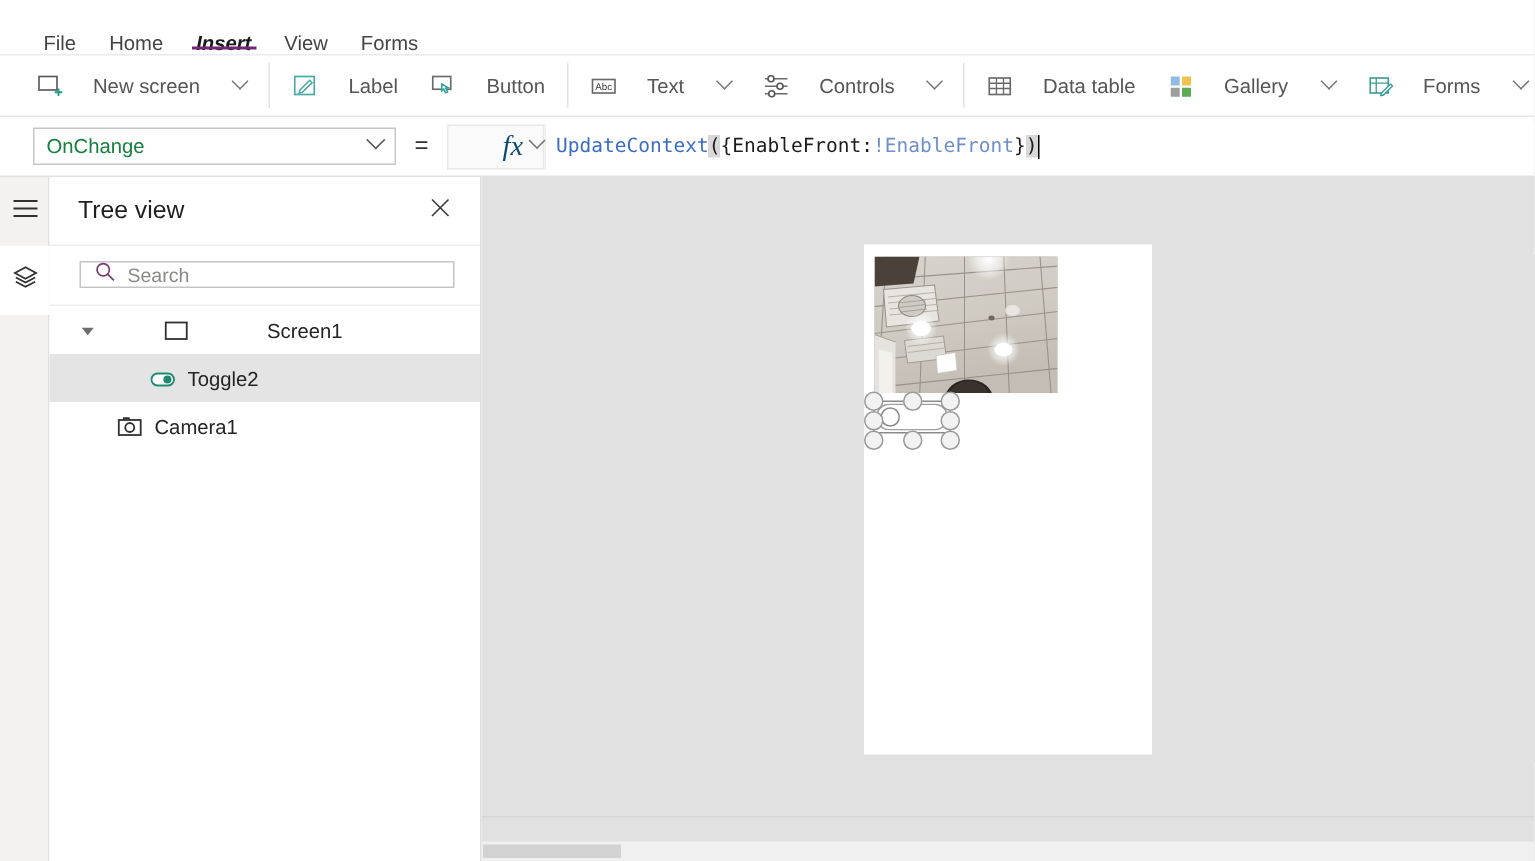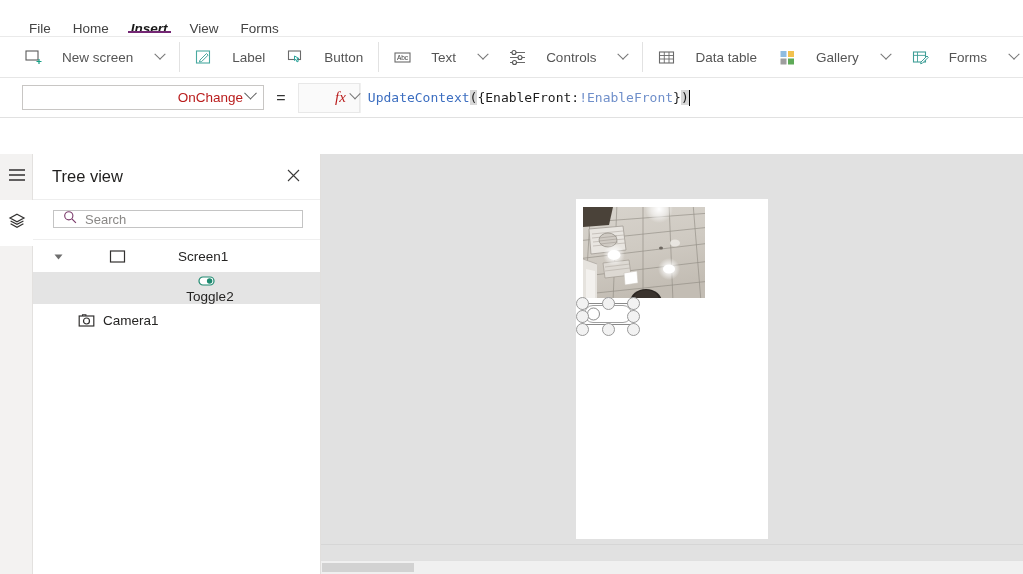--- a/index.html
+++ b/index.html
@@ -59,35 +59,35 @@
     height:40px;background:#ffffff;
     display:flex;align-items:center;
     border-bottom:1px solid #e1e1e1;
     box-sizing:border-box;padding-left:22px;
   }
   #prop-select{
     width:242px;height:25px;
     border:1px solid #c8c6c4;background:#fff;
     display:flex;align-items:center;
     padding:0 8px;box-sizing:border-box;
-    font-size:13.5px;color:#b91c1c;
-    cursor:pointer;justify-content:flex-end;
+    font-size:13.5px;color:#15803d;
+    cursor:pointer;justify-content:space-between;
   }
   #prop-select .caret{transform:rotate(45deg) translate(-3px,-3px);width:8px;height:8px;border-color:#5a5a5a;}
   #eq-sign{
     width:34px;text-align:center;
     font-size:16px;color:#333;user-select:none;
   }
   #fx-btn{
     height:30px;min-width:48px;
     border:1px solid #e8e8e8;background:#fafafa;
     display:flex;align-items:center;justify-content:center;gap:2px;
     cursor:pointer;box-sizing:border-box;
   }
-  #fx-btn .fx{font-family:"Liberation Serif","DejaVu Serif",serif;font-style:italic;font-size:15px;color:#b91c1c;margin-left:36px;}
+  #fx-btn .fx{font-family:"Liberation Serif","DejaVu Serif",serif;font-style:italic;font-size:19px;color:#0c4a6e;margin-left:36px;}
   #fx-btn .caret{transform:rotate(45deg) translate(-3px,-3px);width:7px;height:7px;}
   #formula-input{
     flex:1;height:30px;
     display:flex;align-items:center;
     font-family:"DejaVu Sans Mono","Liberation Mono",monospace;
     font-size:13px;padding-left:7px;
     background:#ffffff;white-space:pre;
     border-left:1px solid #f0f0f0;
     cursor:text;overflow:hidden;
   }
@@ -98,21 +98,20 @@
   .caret-bar{
     display:inline-block;width:1px;height:16px;
     background:#000;vertical-align:-3px;
     animation:blink 1s step-end infinite;
   }
   @keyframes blink{50%{opacity:0;}}
   
   #workspace{
     position:absolute;left:0;right:0;top:118px;bottom:0;
     display:flex;
-    margin-top:36px;
   }
   
   #rail{
     width:33px;flex:none;background:#f3f2f1;
     border-right:1px solid #e3e1df;
     box-sizing:border-box;
   }
   .rail-btn{
     width:33px;height:46px;
     display:flex;align-items:center;justify-content:center;
@@ -424,21 +423,21 @@
             </svg>
         </span>
         <span class="tw-ico">
           <svg viewBox="0 0 17 17">
               <rect x="1.5" y="3" width="14" height="11" fill="none" stroke="#323130" stroke-width="1.2"></rect>
             </svg>
         </span>
         <span>Screen1</span>
       </div>
 
-      <div class="tree-row sel" style="padding-left:67px;flex-direction:column;">
+      <div class="tree-row sel" style="padding-left:67px;">
         <span class="tw-ico">
           <svg viewBox="0 0 17 17">
               <rect x="1" y="5" width="15" height="8" rx="4" fill="#fff" stroke="#1f8a70" stroke-width="1.2"></rect>
               <circle cx="11.6" cy="9" r="2.7" fill="#1f8a70"></circle>
             </svg>
         </span>
         <span>Toggle2</span>
       </div>
 
       <div class="tree-row" style="padding-left:45px;">

